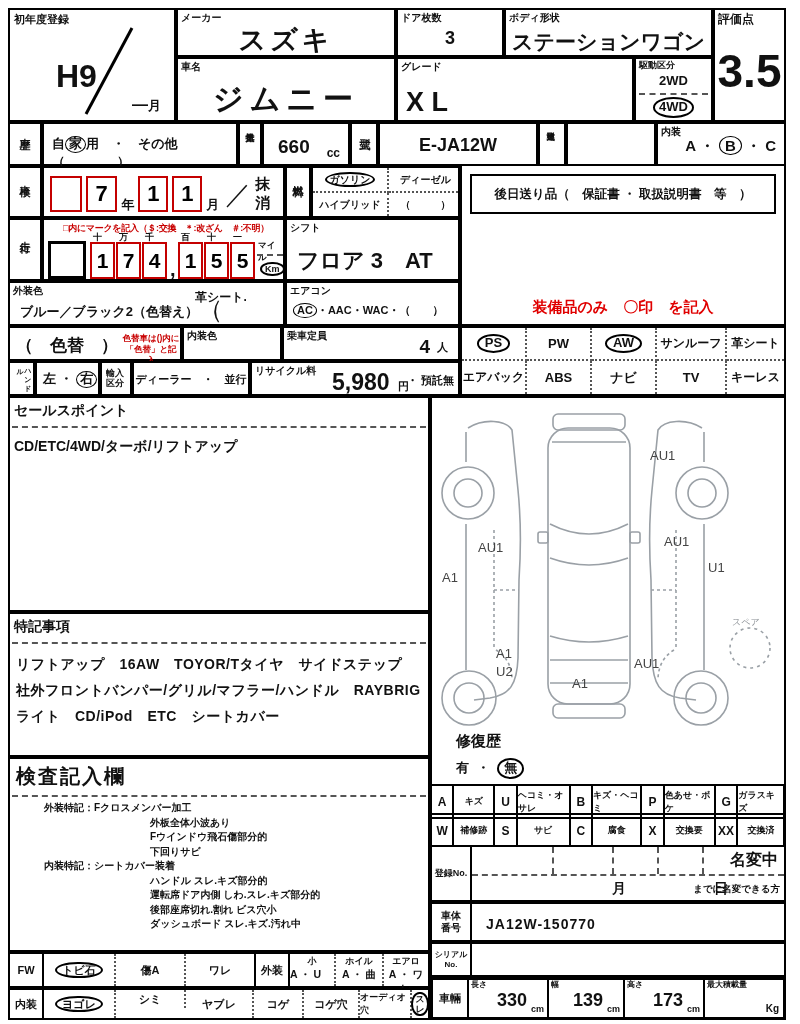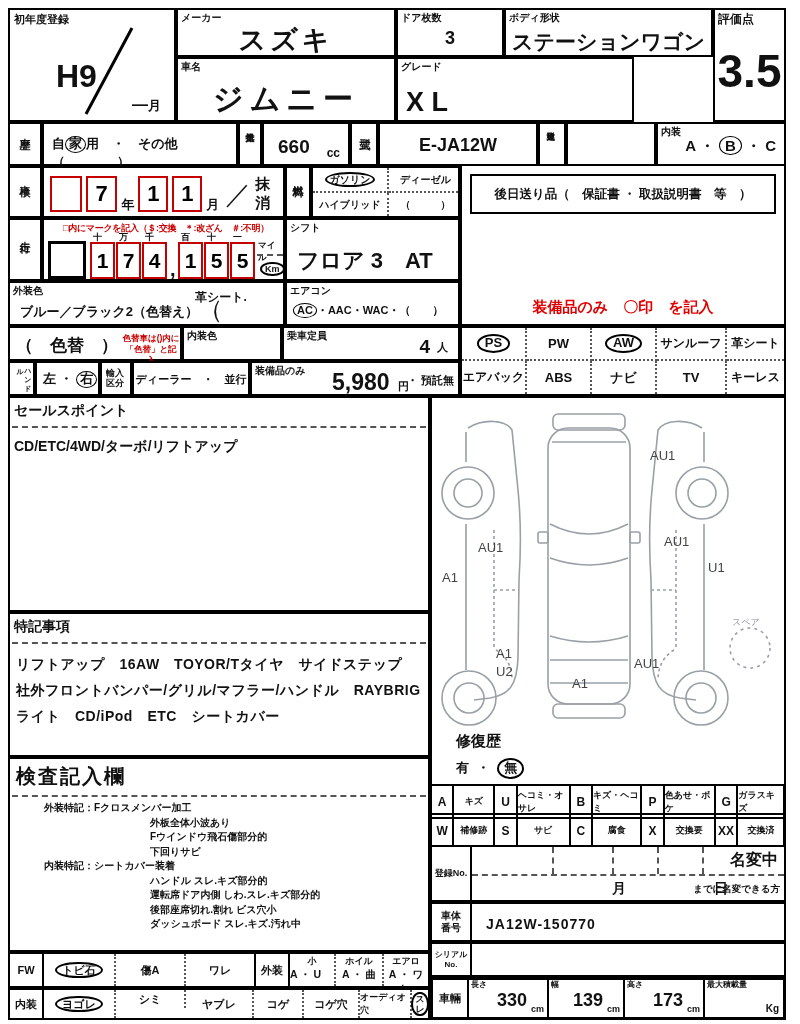--- a/index.html
+++ b/index.html
@@ -50,20 +50,26 @@
     <div class="abs" style="left:0;top:18px;width:100%;text-align:center;font-size:18px;font-weight:700;">3</div>
   </div>
   <div class="cell" style="left:504px;top:8px;width:209px;height:49px;">
     <span class="abs lab" style="left:3px;top:2px;">ボディ形状</span>
     <div class="abs" style="left:0;top:18px;width:100%;text-align:center;font-size:21px;font-weight:700;">ステーションワゴン</div>
   </div>
   <div class="cell" style="left:396px;top:57px;width:238px;height:65px;">
     <span class="abs lab" style="left:3px;top:2px;">グレード</span>
     <div class="abs" style="left:8px;top:28px;font-size:27px;font-weight:700;">X L</div>
   </div>
+  <div class="cell" style="left:634px;top:57px;width:79px;height:65px;">
+    <span class="abs lab" style="left:3px;top:2px;font-size:9px;">駆動区分</span>
+    <div class="abs" style="left:0;top:14px;width:100%;text-align:center;font-size:13px;font-weight:700;">2WD</div>
+    <div class="abs dashline" style="left:3px;top:34px;width:69px;"></div>
+    <div class="abs" style="left:0;top:38px;width:100%;text-align:center;"><span class="circ" style="font-size:13px;font-weight:700;padding:0 4px;">4WD</span></div>
+  </div>
   <div class="cell" style="left:713px;top:8px;width:73px;height:114px;">
     <span class="abs lab" style="left:3px;top:3px;font-size:12px;">評価点</span>
     <div class="abs" style="left:0;top:34px;width:100%;text-align:center;font-size:46px;font-weight:700;">3.5</div>
   </div>
 
   <div class="cell" style="left:8px;top:122px;width:34px;height:44px;">
     <div class="abs vert lab" style="left:9px;top:5px;font-size:11px;">車歴</div>
   </div>
   <div class="cell" style="left:42px;top:122px;width:196px;height:44px;">
     <div class="abs" style="left:8px;top:11px;font-size:13px;font-weight:700;">
@@ -232,21 +238,21 @@
       <span>左</span> <span>・</span> <span class="circ-s">右</span>
     </div>
   </div>
   <div class="cell" style="left:100px;top:361px;width:32px;height:35px;">
     <div class="abs lab" style="left:4px;top:6px;font-size:9px;width:20px;">輸入区分</div>
   </div>
   <div class="cell" style="left:132px;top:361px;width:118px;height:35px;">
     <div class="abs" style="left:0;top:9px;width:100%;text-align:center;font-size:11px;font-weight:700;">ディーラー　・　並行</div>
   </div>
   <div class="cell" style="left:250px;top:361px;width:210px;height:35px;">
-    <span class="abs lab" style="left:3px;top:2px;">装備品のみ</span>
+    <span class="abs lab" style="left:3px;top:2px;">リサイクル料</span>
     <span class="abs" style="left:80px;top:6px;font-size:23px;font-weight:700;">5,980</span>
     <span class="abs" style="left:146px;top:16px;font-size:11px;font-weight:700;">円</span>
     <span class="abs" style="right:4px;top:10px;font-size:11px;font-weight:700;">・ 預託無</span>
   </div>
 
   <div class="cell" style="left:8px;top:396px;width:422px;height:216px;">
     <span class="abs" style="left:4px;top:4px;font-size:14px;font-weight:700;">セールスポイント</span>
     <div class="abs dashline" style="left:2px;top:28px;width:414px;"></div>
     <div class="abs" style="left:4px;top:40px;width:410px;font-size:14px;font-weight:700;">CD/ETC/4WD/ターボ/リフトアップ</div>
   </div>

